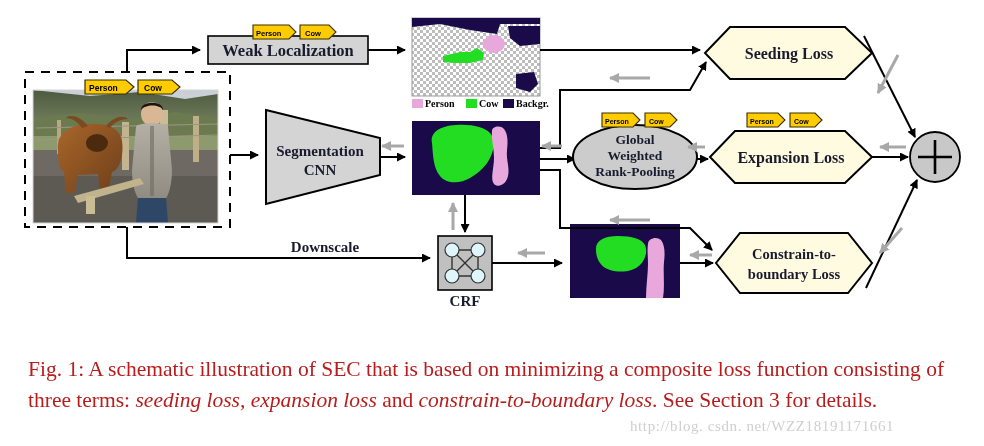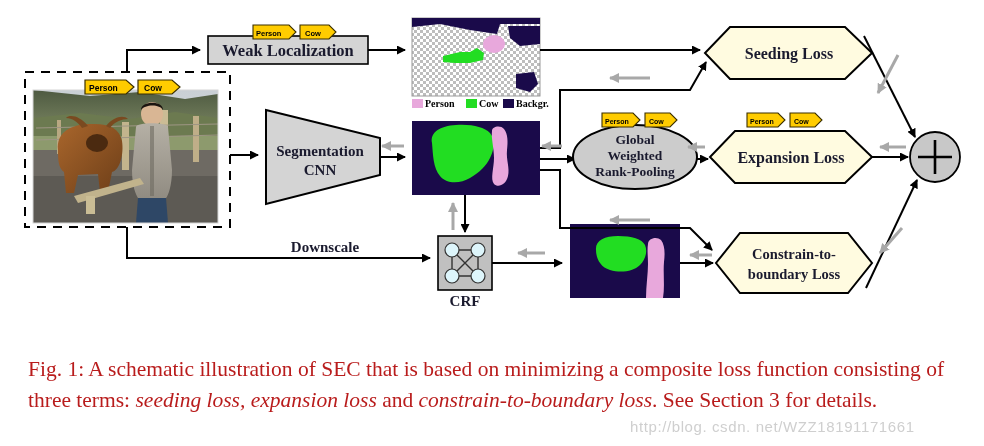--- a/index.html
+++ b/index.html
@@ -29,21 +29,21 @@
     font-size: 21.5px;
     line-height: 31px;
     color: #b91c1c;
     margin-top: 24px;
   }
   #caption .it { font-style: italic; }
 
   #watermark {
     position: absolute;
     left: 630px; top: 418px;
-    font-family: Liberation Sans, sans-serif;
+    font-family: Liberation Serif, serif;
     font-size: 15px;
     color: #cfcfcf;
     letter-spacing: 0.6px;
     white-space: nowrap;
     text-align: right;
   }
 
   
   .nodelabel {
     font-family: "Liberation Serif", serif;

